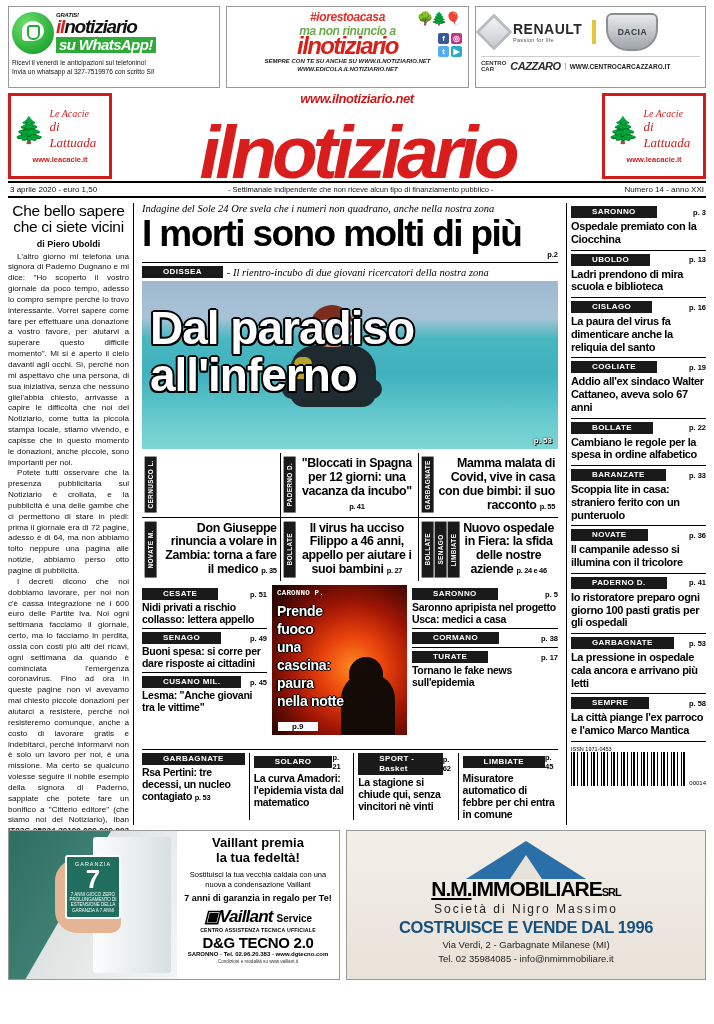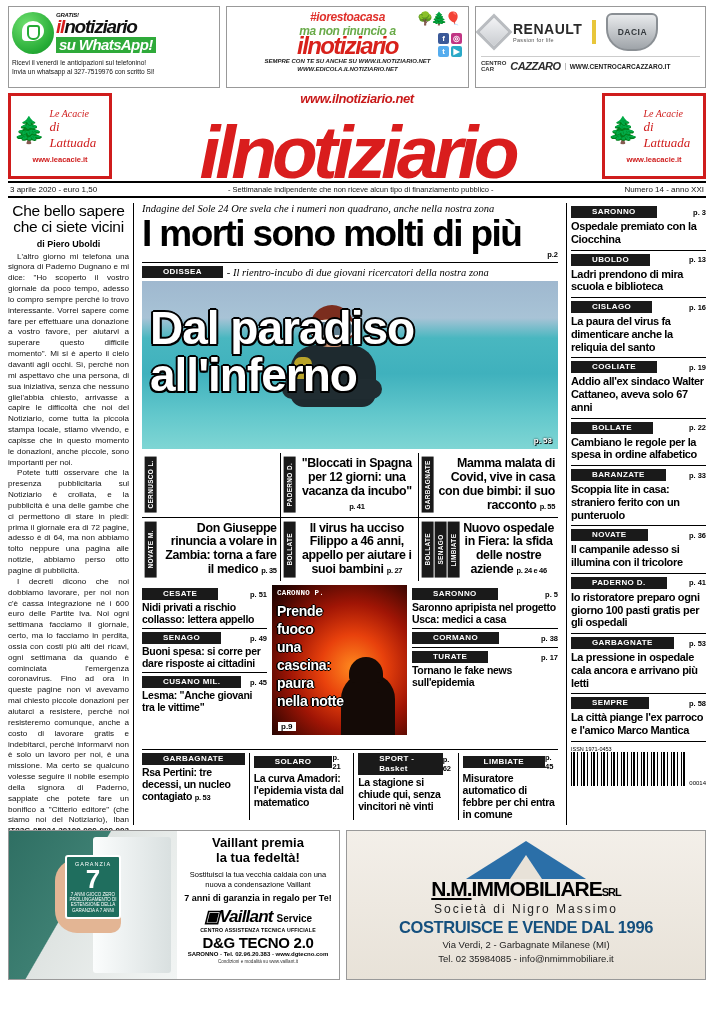--- a/index.html
+++ b/index.html
@@ -191,21 +191,21 @@
   .fire-head {
     position:absolute; left:5px; top:18px; color:#fff; font-size: 14px; font-weight: 800;
     line-height: 1.28; letter-spacing:-.3px;
     text-shadow: 1.4px 0 0 #000,-1.4px 0 0 #000,0 1.4px 0 #000,0 -1.4px 0 #000;
   }
   .fire-fig { position:absolute; right: 12px; bottom: 0; width: 54px; height: 62px;
     background:#140a06; border-radius: 26px 26px 0 0; }
   .fire-fig::after { content:""; position:absolute; left:8px; top:-16px; width:34px; height:26px;
     border-radius: 17px 17px 6px 6px; background:#140a06; }
   .fire-pref { position:absolute; left:6px; bottom:4px; background:#fff; color:#000;
-    font-size:8px; font-weight:800; padding:0 3px; }
+    font-size:8px; font-weight:800; padding:0 14px; }
 
   
   .bottom4 { display:flex; margin-top:4px; border-top:1px solid #000; padding-top:3px; }
   .b4 { flex:1; padding: 0 4px; border-right:1px solid #000;}
   .b4:first-child { padding-left:0; }
   .b4:last-child { border-right:none; padding-right:0; }
 
   
   .rbrief { border-bottom:1px solid #000; padding: 3px 0 4px; }
   .rbrief:last-of-type { border-bottom:none; }

